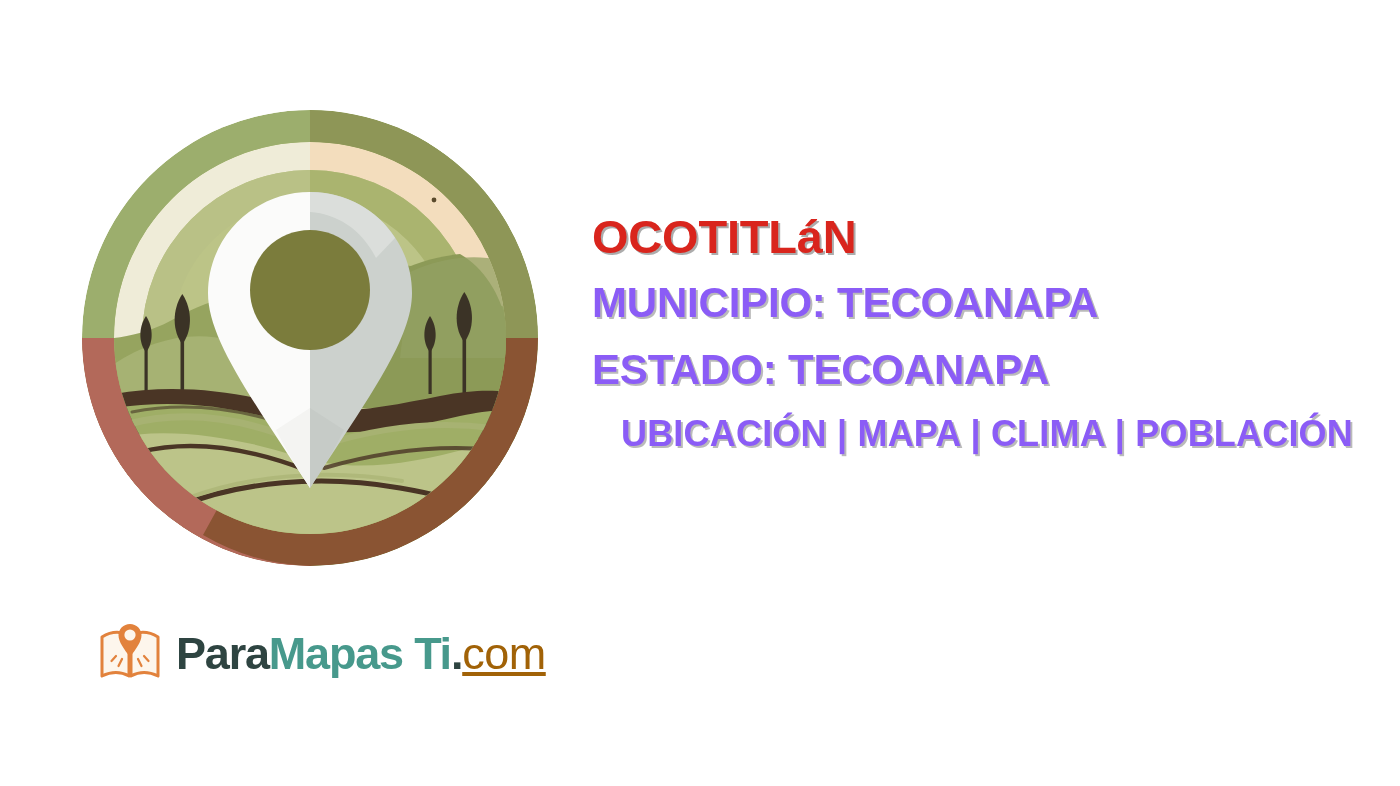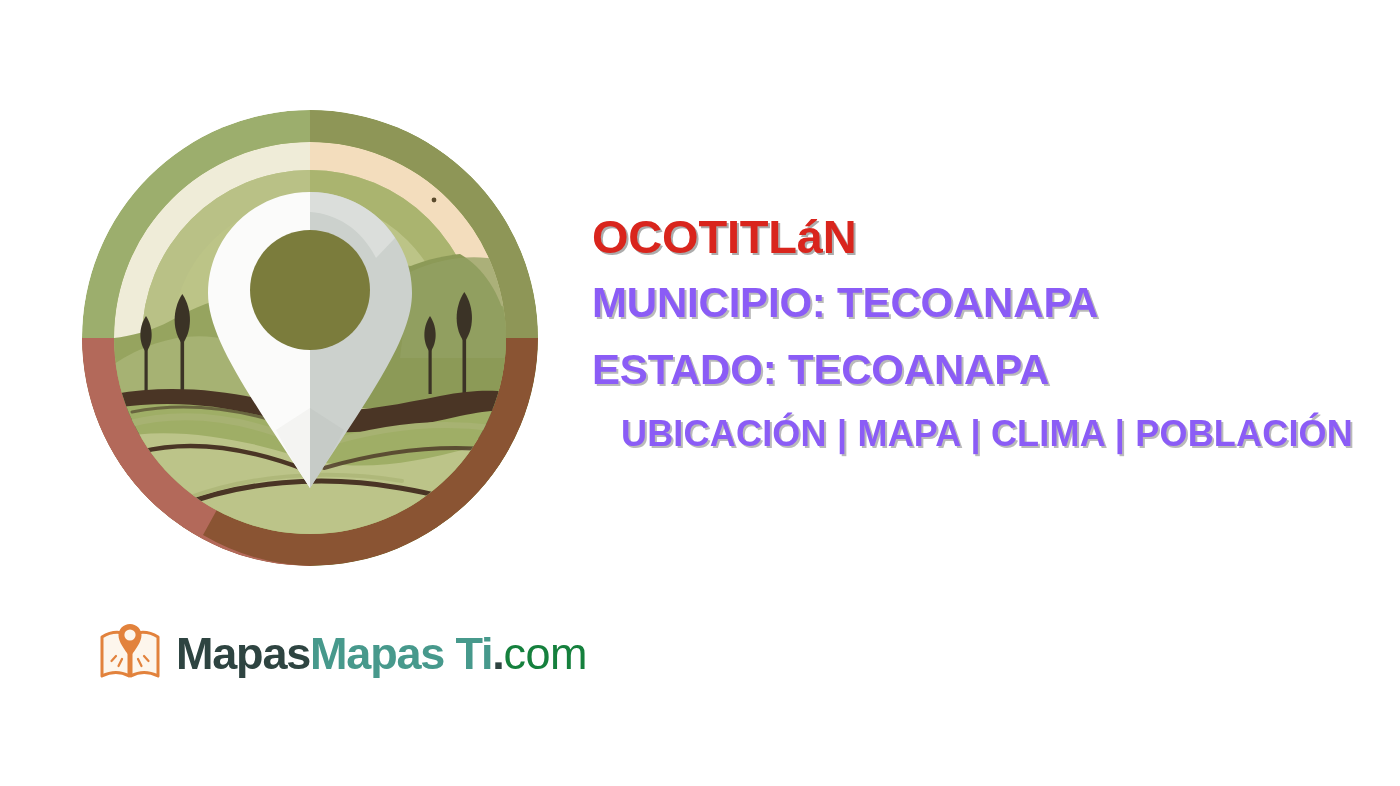--- a/index.html
+++ b/index.html
@@ -92,21 +92,21 @@
     font-family: "Liberation Sans", sans-serif;
     font-size: 45px;
     font-weight: bold;
     letter-spacing: -1.2px;
     white-space: nowrap;
     line-height: 1;
   }
   .wm-mapas { color: #2e4441; }
   .wm-parati { color: #47998c; }
   .wm-dot    { color: #2e4441; }
-  .wm-com    { color: #15803d; font-weight: normal; letter-spacing: -0.5px; }
+  .wm-com    { color: #a16207; font-weight: normal; letter-spacing: -0.5px; text-decoration: underline; }
 </style>
 </head>
 <body>
 
 <div id="page">
 
   <div id="badge-illustration">
     <svg viewBox="0 0 460 460" xmlns="http://www.w3.org/2000/svg">
       <defs>
         <clipPath id="circleClip">
@@ -236,16 +236,16 @@
 
         <g stroke="#e2823c" stroke-width="2.2" stroke-linecap="round">
           <line x1="32" y1="38" x2="32" y2="46"></line>
           <line x1="24" y1="37" x2="20.5" y2="44"></line>
           <line x1="40" y1="37" x2="43.5" y2="44"></line>
           <line x1="18" y1="34" x2="13.5" y2="39"></line>
           <line x1="46" y1="34" x2="50.5" y2="39"></line>
         </g>
       </svg>
     </span>
-    <span id="brand-wordmark"><span class="wm-mapas">Mapas</span><span class="wm-parati">Mapas Ti</span><span class="wm-dot">.</span><span class="wm-com">com</span></span>
+    <span id="brand-wordmark"><span class="wm-mapas">Para</span><span class="wm-parati">Mapas Ti</span><span class="wm-dot">.</span><span class="wm-com">com</span></span>
   </div>
 
 </div>
 
 </body></html>

